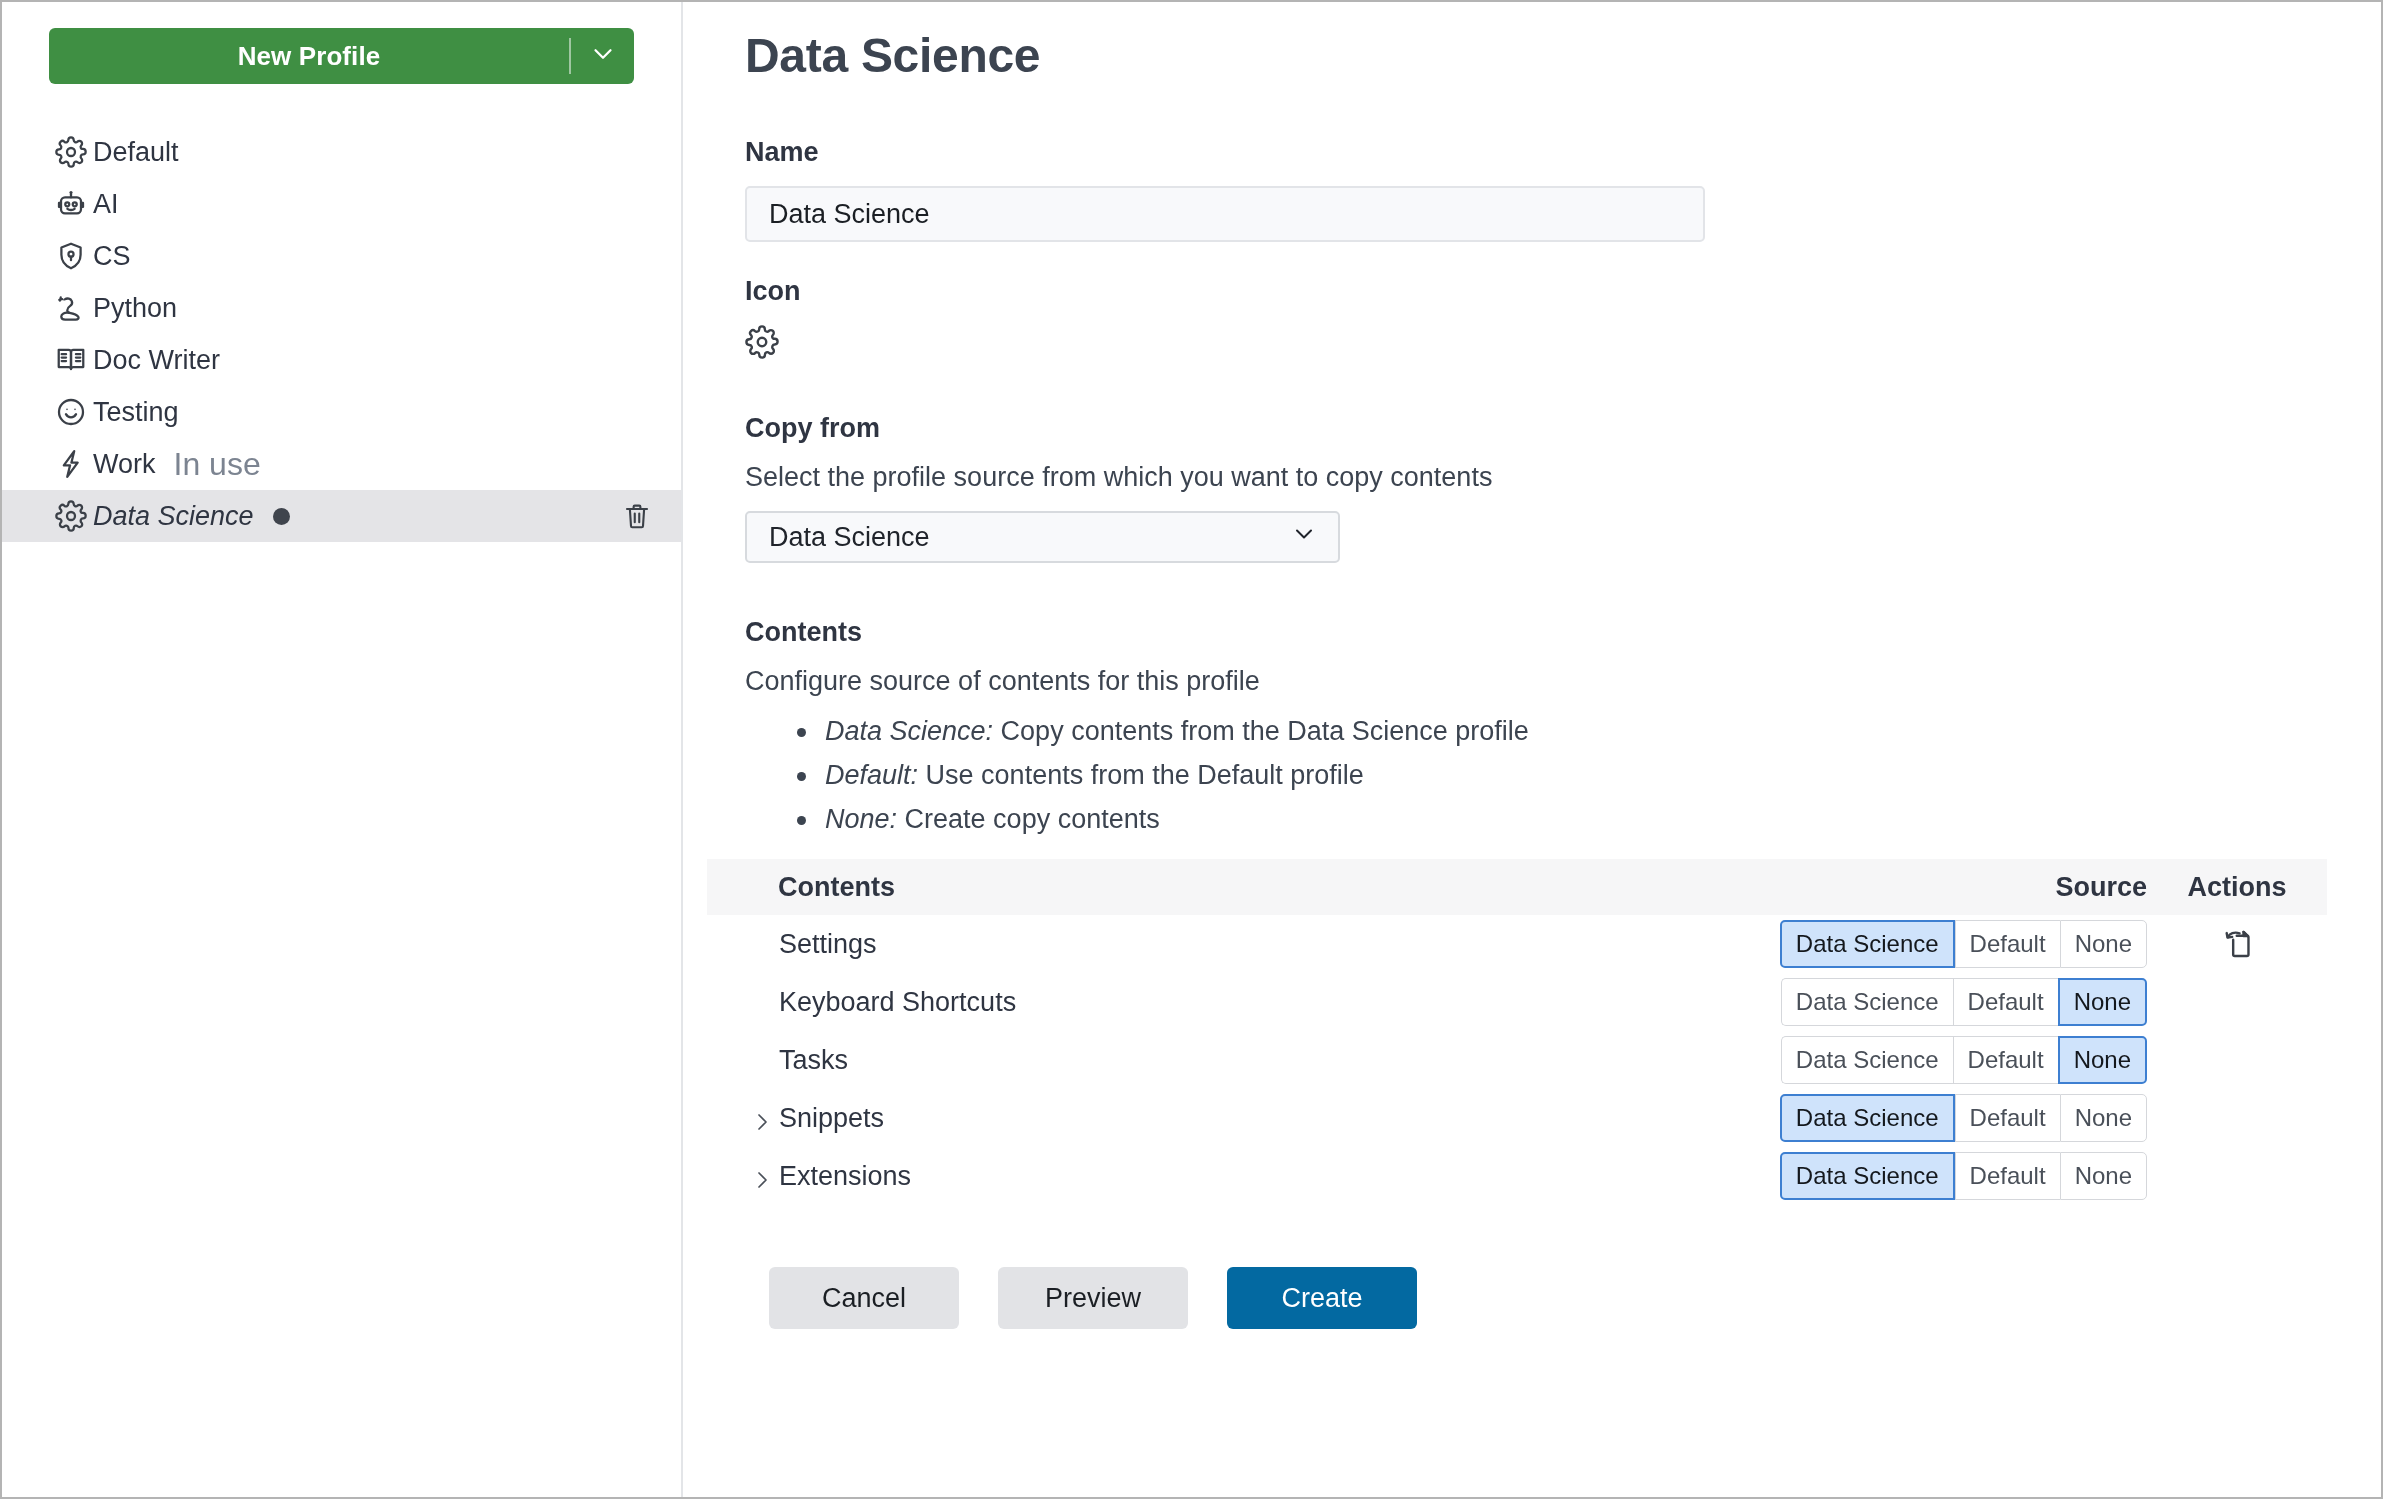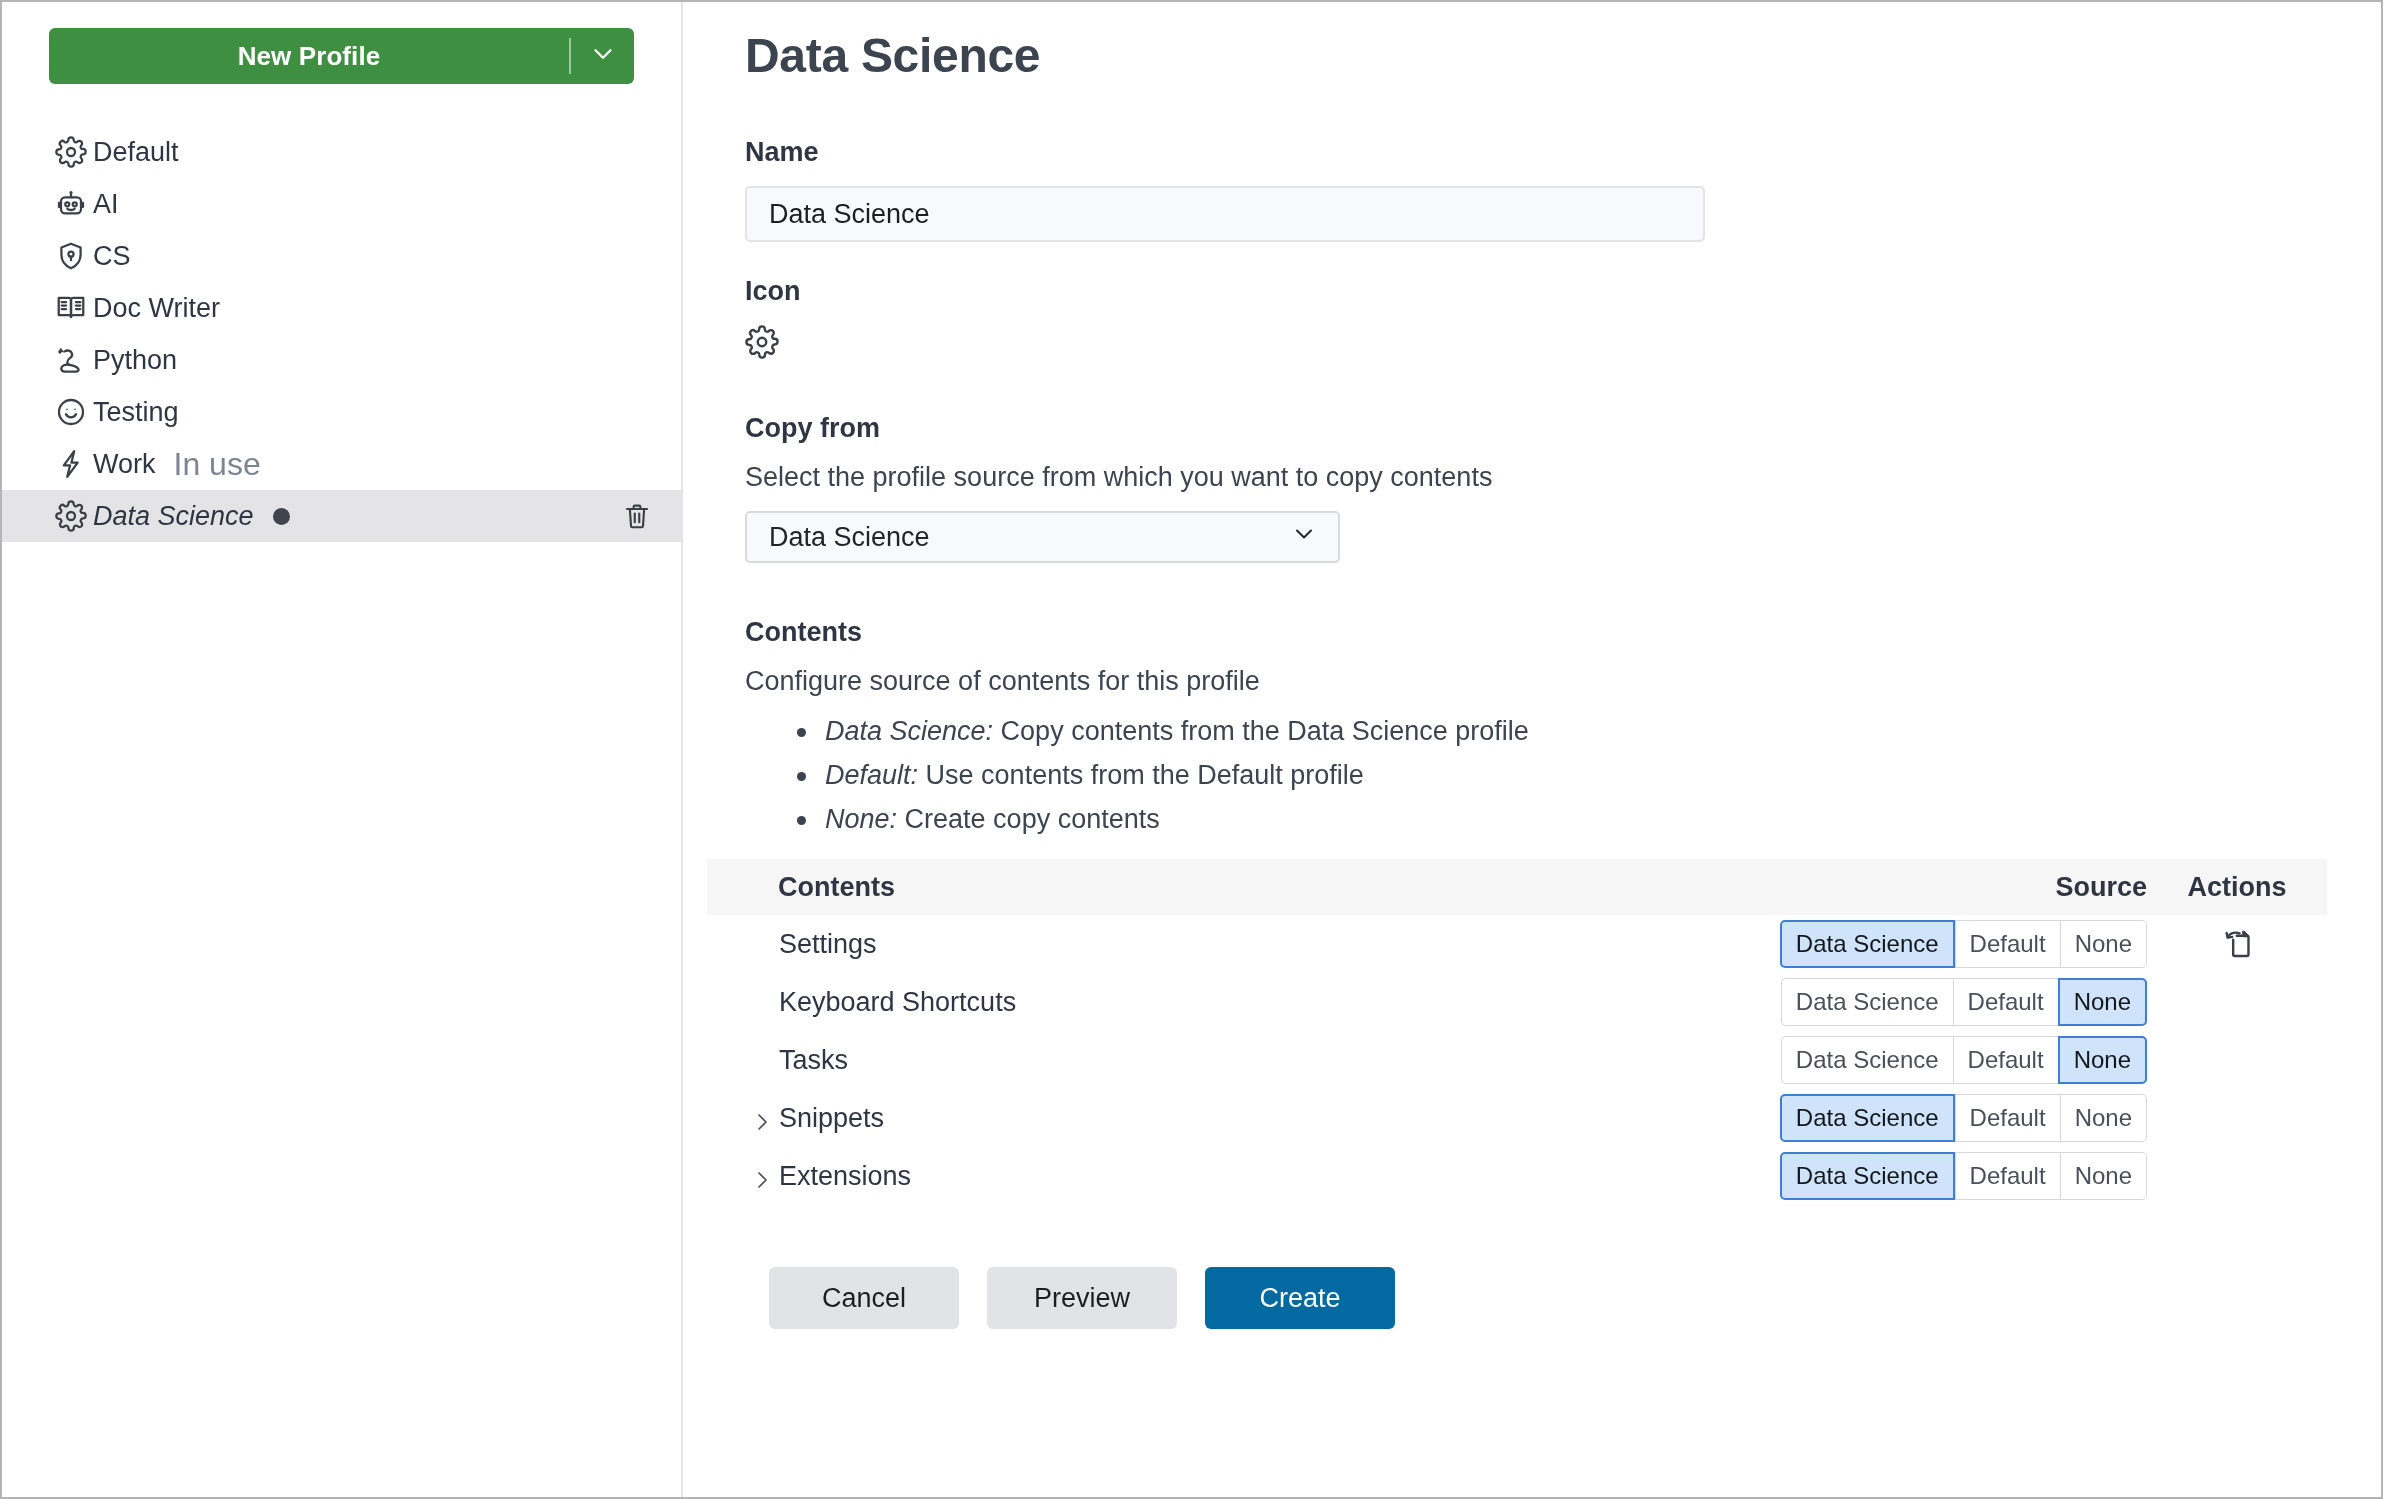--- a/index.html
+++ b/index.html
@@ -244,21 +244,21 @@
 
   .col-actions { display: flex; align-items: center; justify-content: center; }
   .action-btn {
     width: 44px; height: 44px;
     display: flex; align-items: center; justify-content: center;
     color: #3b4048; cursor: pointer;
   }
   .action-btn.hidden { visibility: hidden; }
 
   
-  .btn-row { display: flex; gap: 28px; margin: 62px 0 0 62px; padding-left: 24px; }
+  .btn-row { display: flex; gap: 39px; margin: 62px 0 0 62px; padding-left: 24px; }
   .btn {
     height: 62px;
     min-width: 190px;
     padding: 0 26px;
     border-radius: 6px;
     display: flex; align-items: center; justify-content: center;
     font-size: 27px;
     cursor: pointer;
     user-select: none;
   }
@@ -323,38 +323,38 @@
               <circle cx="12" cy="10.6" r="1.9"></circle>
               <path d="M12 12.5v2.6"></path>
             </svg>
           </span>
           <span class="plabel">CS</span>
           <span class="row-spacer"></span>
         </div>
         <div class="profile-row">
           <span class="picon">
             <svg width="32" height="32" viewBox="0 0 24 24" fill="none" stroke="currentColor" stroke-width="1.7" stroke-linecap="round" stroke-linejoin="round">
-              <path d="M2.8 4.4h7.4c1 0 1.8.8 1.8 1.8v12.6c0-.8-.8-1.5-1.8-1.5H2.8z"></path>
-              <path d="M21.2 4.4h-7.4c-1 0-1.8.8-1.8 1.8v12.6c0-.8.8-1.5 1.8-1.5h7.4z"></path>
-              <path d="M5 7.6h3.3M5 10.2h3.3M5 12.8h3.3M15.7 7.6H19M15.7 10.2H19M15.7 12.8H19"></path>
-            </svg>
-          </span>
-          <span class="plabel">Doc Writer</span>
-          <span class="row-spacer"></span>
-        </div>
-        <div class="profile-row">
-          <span class="picon">
-            <svg width="32" height="32" viewBox="0 0 24 24" fill="none" stroke="currentColor" stroke-width="1.7" stroke-linecap="round" stroke-linejoin="round">
               <path d="M5.4 5.3 3.2 5.8M4.3 4.1l-.6 2.3"></path>
               <path d="M7.3 5.5c1.9-1.2 4.5-.6 5.3 1.3.7 1.7-.2 3-1.4 3.8-1.1.7-2 1.6-2 3 0 1.1.7 1.8 1.7 2.1"></path>
               <path d="M10.9 15.7c3.2.6 5.6 1.4 6.6 3 .6 1-.2 2-1.9 2H7.6c-1.8 0-2.9-1-2.9-2.3 0-2 2.3-3.3 6.2-2.7z"></path>
               <circle cx="6.3" cy="5.9" r="0.45" fill="currentColor" stroke="none"></circle>
             </svg>
           </span>
           <span class="plabel">Python</span>
+          <span class="row-spacer"></span>
+        </div>
+        <div class="profile-row">
+          <span class="picon">
+            <svg width="32" height="32" viewBox="0 0 24 24" fill="none" stroke="currentColor" stroke-width="1.7" stroke-linecap="round" stroke-linejoin="round">
+              <path d="M2.8 4.4h7.4c1 0 1.8.8 1.8 1.8v12.6c0-.8-.8-1.5-1.8-1.5H2.8z"></path>
+              <path d="M21.2 4.4h-7.4c-1 0-1.8.8-1.8 1.8v12.6c0-.8.8-1.5 1.8-1.5h7.4z"></path>
+              <path d="M5 7.6h3.3M5 10.2h3.3M5 12.8h3.3M15.7 7.6H19M15.7 10.2H19M15.7 12.8H19"></path>
+            </svg>
+          </span>
+          <span class="plabel">Doc Writer</span>
           <span class="row-spacer"></span>
         </div>
         <div class="profile-row">
           <span class="picon">
             <svg width="32" height="32" viewBox="0 0 24 24" fill="none" stroke="currentColor" stroke-width="1.7" stroke-linecap="round" stroke-linejoin="round">
               <circle cx="12" cy="12" r="9"></circle>
               <circle cx="9" cy="10" r=".6" fill="currentColor" stroke="none"></circle>
               <circle cx="15" cy="10" r=".6" fill="currentColor" stroke="none"></circle>
               <path d="M8.2 13.6c.9 1.6 2.3 2.4 3.8 2.4s2.9-.8 3.8-2.4"></path>
             </svg>

